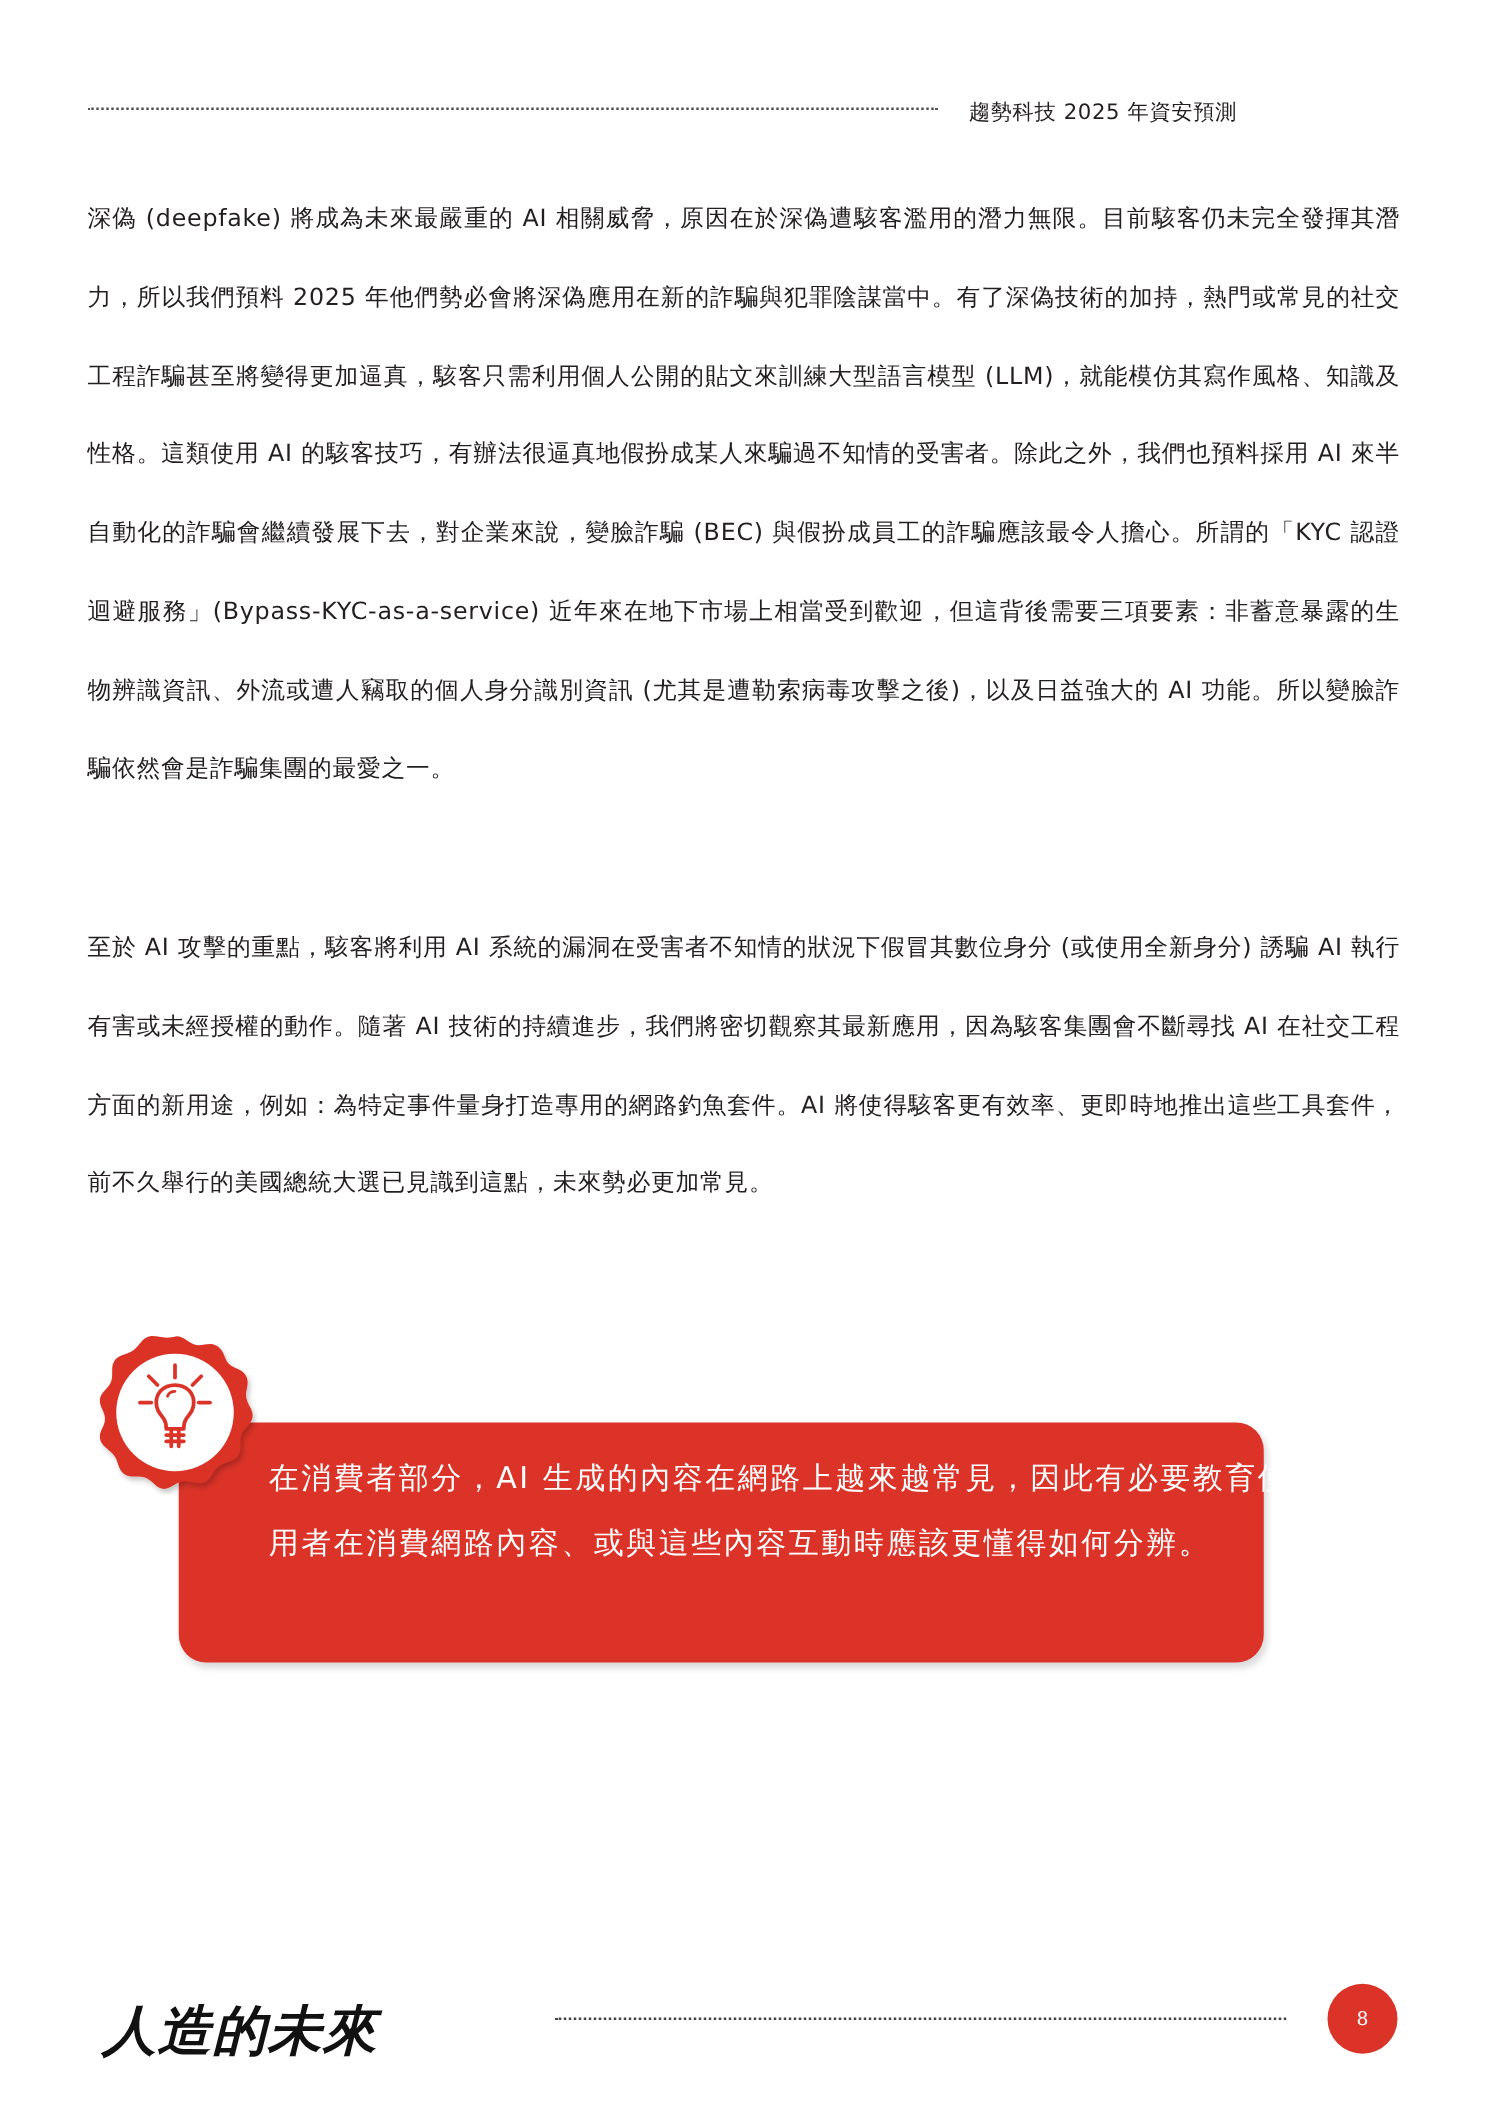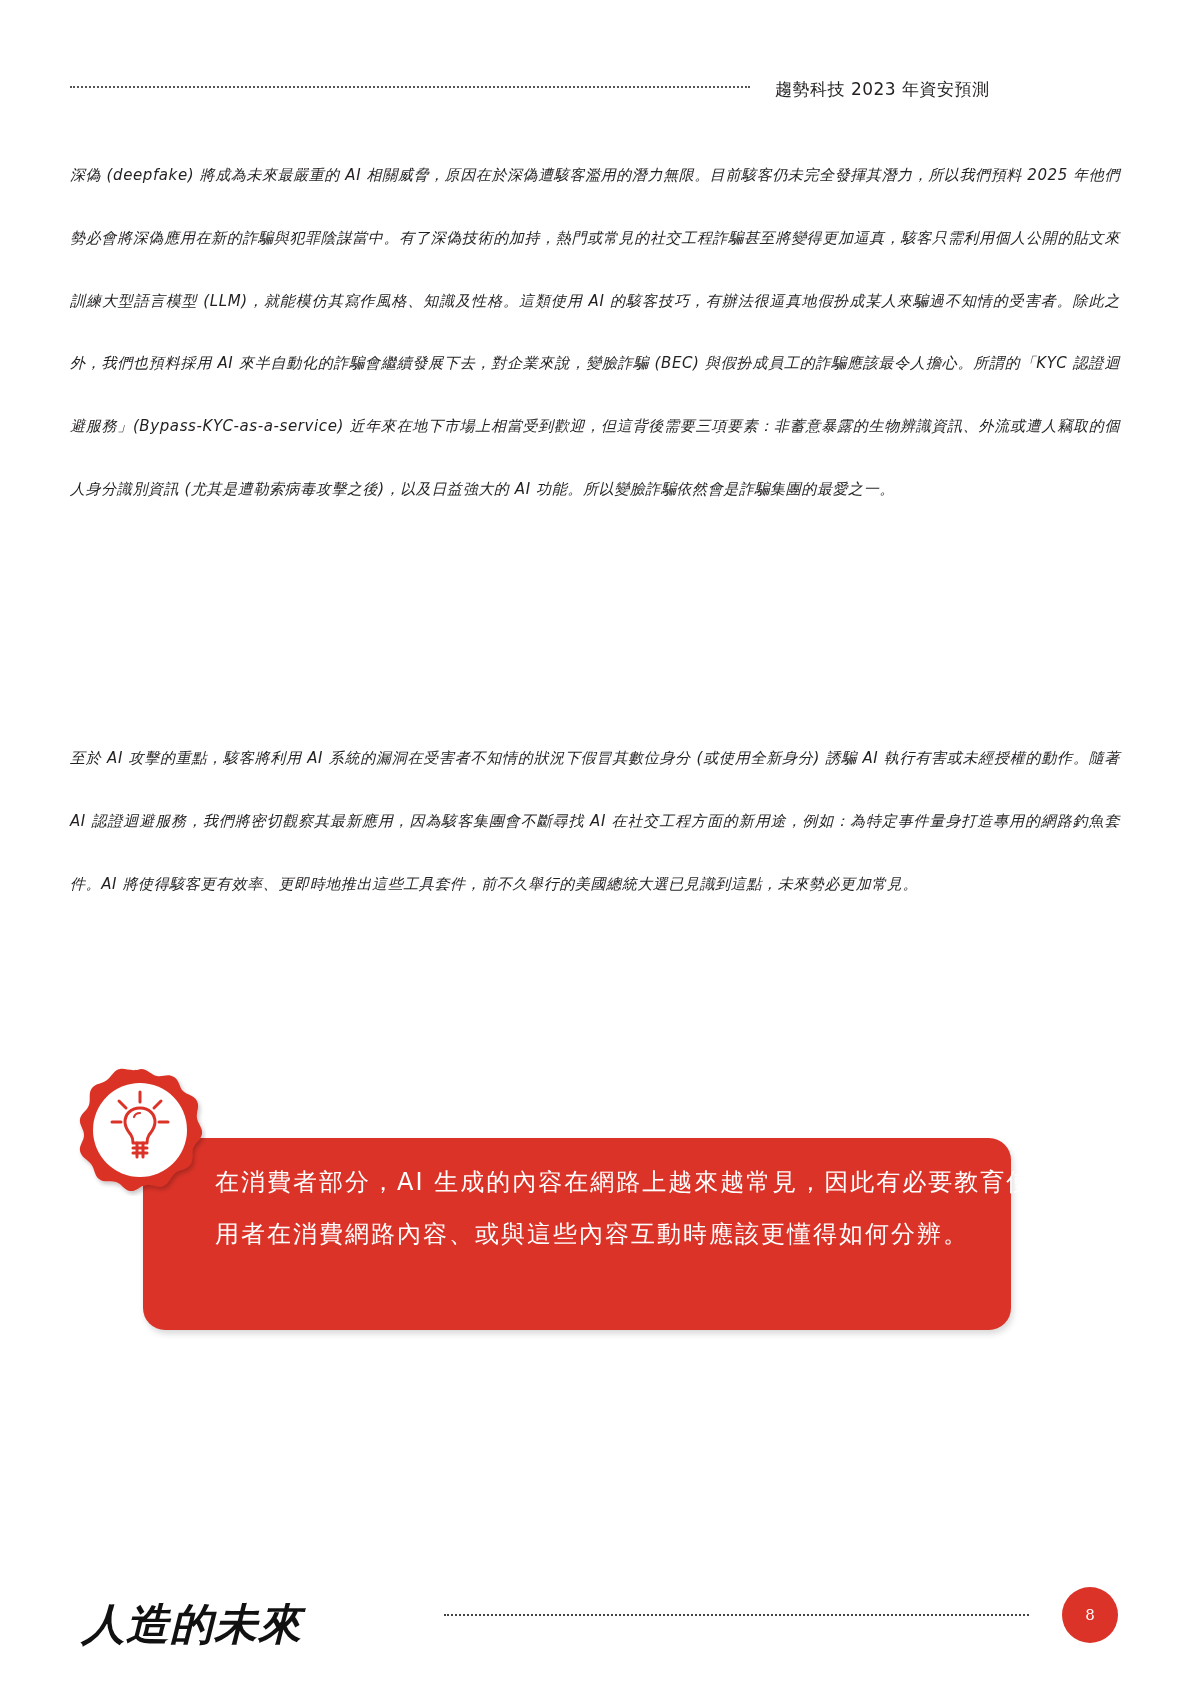--- a/index.html
+++ b/index.html
@@ -9,22 +9,22 @@
     }
     .header-dots {
       position: absolute; left: 70px; top: 86px; width: 680px; height: 0;
       border-top: 2px dotted #555;
     }
     .header-title {
       position: absolute; left: 775px; top: 78px; font-size: 17px; color: #231f20; letter-spacing: 0.5px;
       white-space: nowrap;
     }
     .body-text {
-      position: absolute; left: 70px; width: 1050px; font-size: 15px; line-height: 62.8px;
-      text-align: justify; text-align-last: left; letter-spacing: 0.6px; font-style: italic;
+      position: absolute; left: 70px; width: 1050px; font-size: 19px; line-height: 62.8px;
+      text-align: justify; text-align-last: left; letter-spacing: 0.6px;
     }
     .para1 { top: 144px; }
     .para2 { top: 727px; }
 
     .callout {
       position: absolute; left: 143px; top: 1138px; width: 868px; height: 192px;
       background: #db3328; border-radius: 22px;
       box-shadow: 2px 4px 6px rgba(0,0,0,0.15);
     }
     .callout-text {
@@ -46,24 +46,24 @@
     .page-num {
       position: absolute; left: 1062px; top: 1587px; width: 56px; height: 56px; border-radius: 50%;
       background: #db3328; color: #ffffff; font-family: "DejaVu Serif", "Liberation Serif", serif;
       font-size: 15px; display: flex; align-items: center; justify-content: center;
     }
   </style>
 </head>
 <body>
 
 <div class="header-dots"></div>
-<div class="header-title">趨勢科技 2023 年資安預測</div>
+<div class="header-title">趨勢科技 2025 年資安預測</div>
 
 <p class="body-text para1" style="margin:0;">深偽 (deepfake) 將成為未來最嚴重的 AI 相關威脅，原因在於深偽遭駭客濫用的潛力無限。目前駭客仍未完全發揮其潛力，所以我們預料 2025 年他們勢必會將深偽應用在新的詐騙與犯罪陰謀當中。有了深偽技術的加持，熱門或常見的社交工程詐騙甚至將變得更加逼真，駭客只需利用個人公開的貼文來訓練大型語言模型 (LLM)，就能模仿其寫作風格、知識及性格。這類使用 AI 的駭客技巧，有辦法很逼真地假扮成某人來騙過不知情的受害者。除此之外，我們也預料採用 AI 來半自動化的詐騙會繼續發展下去，對企業來說，變臉詐騙 (BEC) 與假扮成員工的詐騙應該最令人擔心。所謂的「KYC 認證迴避服務」(Bypass-KYC-as-a-service) 近年來在地下市場上相當受到歡迎，但這背後需要三項要素：非蓄意暴露的生物辨識資訊、外流或遭人竊取的個人身分識別資訊 (尤其是遭勒索病毒攻擊之後)，以及日益強大的 AI 功能。所以變臉詐騙依然會是詐騙集團的最愛之一。</p>
-<p class="body-text para2" style="margin:0;">至於 AI 攻擊的重點，駭客將利用 AI 系統的漏洞在受害者不知情的狀況下假冒其數位身分 (或使用全新身分) 誘騙 AI 執行有害或未經授權的動作。隨著 AI 認證迴避服務，我們將密切觀察其最新應用，因為駭客集團會不斷尋找 AI 在社交工程方面的新用途，例如：為特定事件量身打造專用的網路釣魚套件。AI 將使得駭客更有效率、更即時地推出這些工具套件，前不久舉行的美國總統大選已見識到這點，未來勢必更加常見。</p>
+<p class="body-text para2" style="margin:0;">至於 AI 攻擊的重點，駭客將利用 AI 系統的漏洞在受害者不知情的狀況下假冒其數位身分 (或使用全新身分) 誘騙 AI 執行有害或未經授權的動作。隨著 AI 技術的持續進步，我們將密切觀察其最新應用，因為駭客集團會不斷尋找 AI 在社交工程方面的新用途，例如：為特定事件量身打造專用的網路釣魚套件。AI 將使得駭客更有效率、更即時地推出這些工具套件，前不久舉行的美國總統大選已見識到這點，未來勢必更加常見。</p>
 
 <div class="callout">
   <div class="callout-text">在消費者部分，AI 生成的內容在網路上越來越常見，因此有必要教育使用者在消費網路內容、或與這些內容互動時應該更懂得如何分辨。</div>
 </div>
 
 <div class="badge">
   <svg width="130" height="130" viewBox="0 0 130 130">
     <defs>
       <filter id="sh" x="-20%" y="-20%" width="140%" height="140%">
         <feDropShadow dx="2" dy="3" stdDeviation="2" flood-color="#000" flood-opacity="0.22"></feDropShadow>

